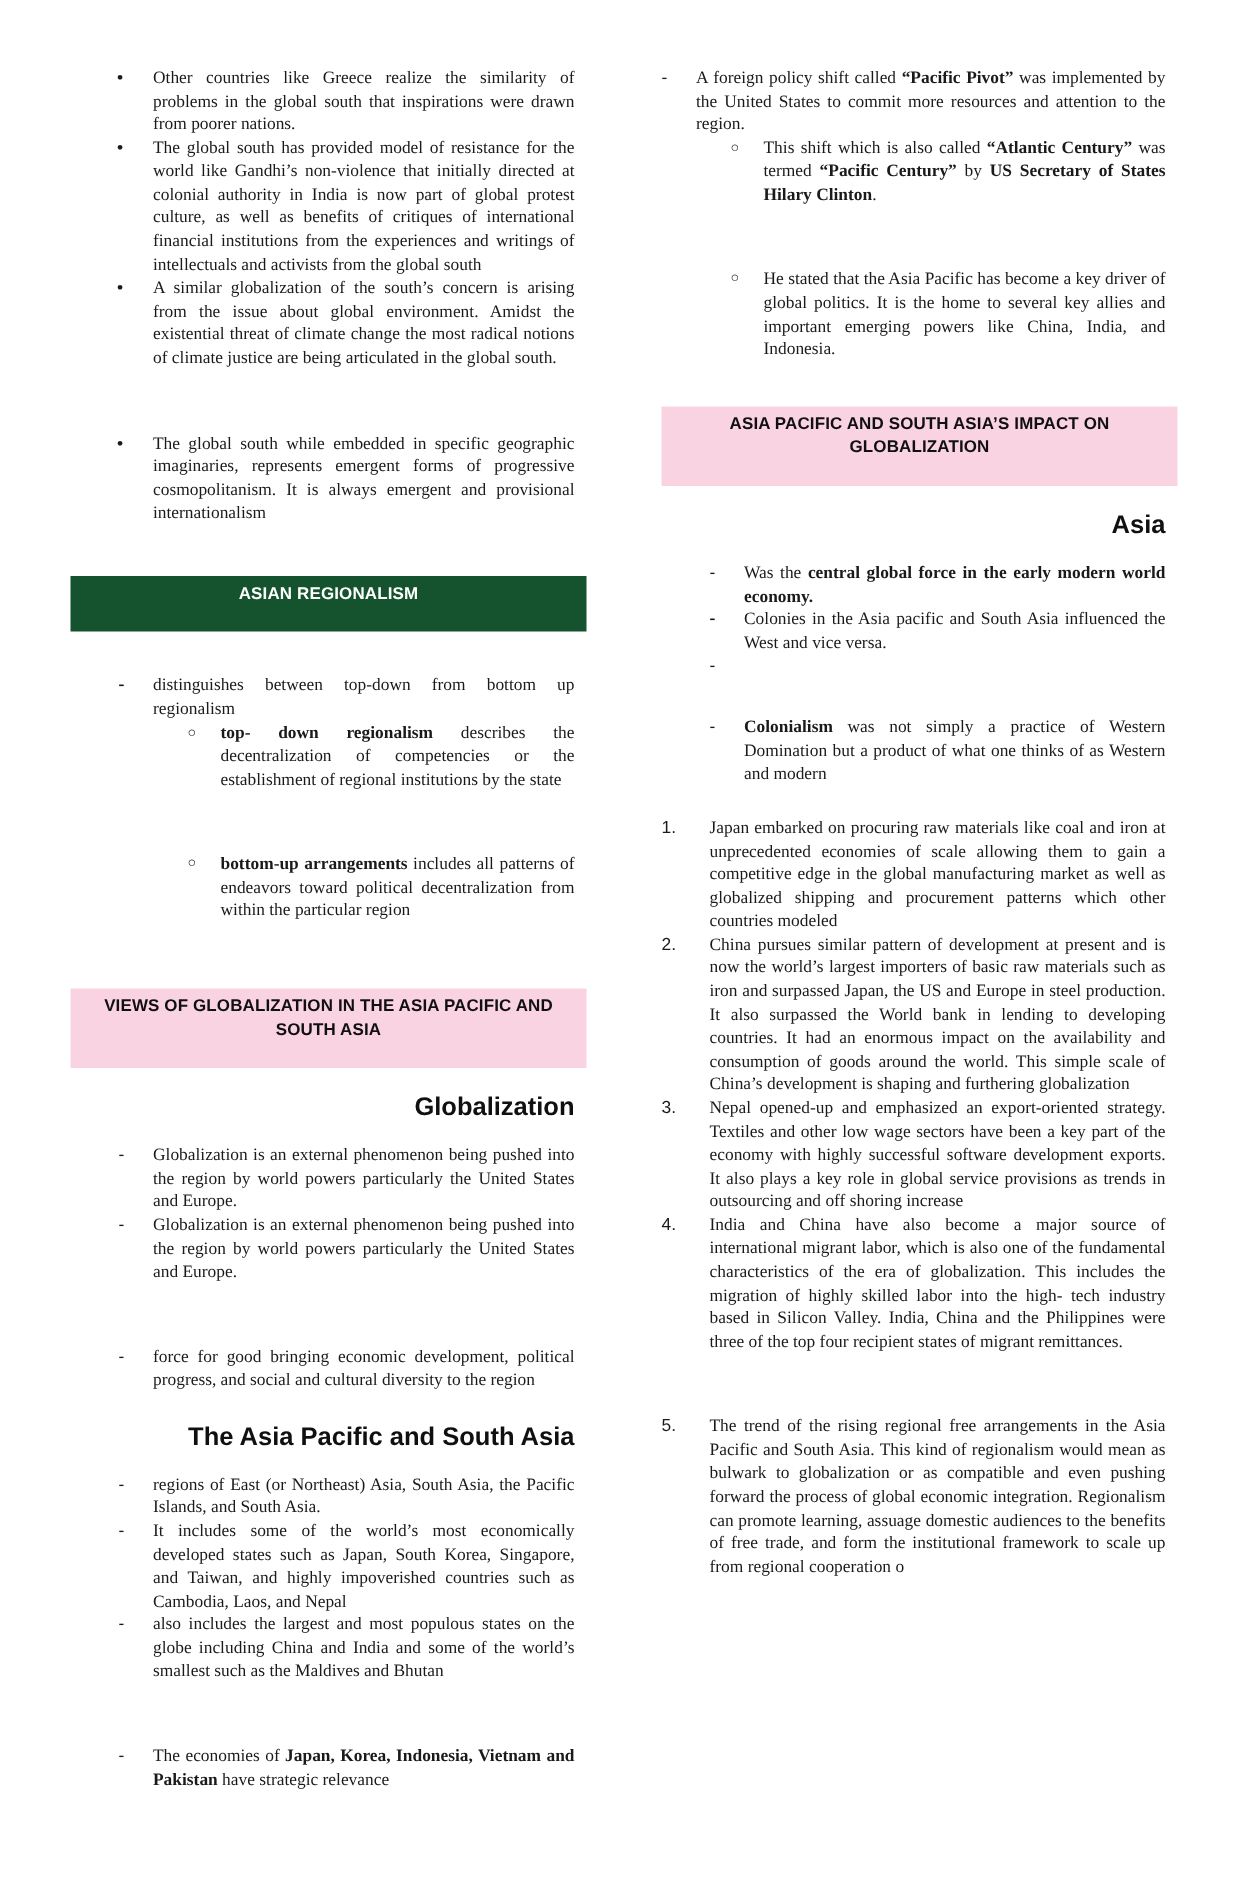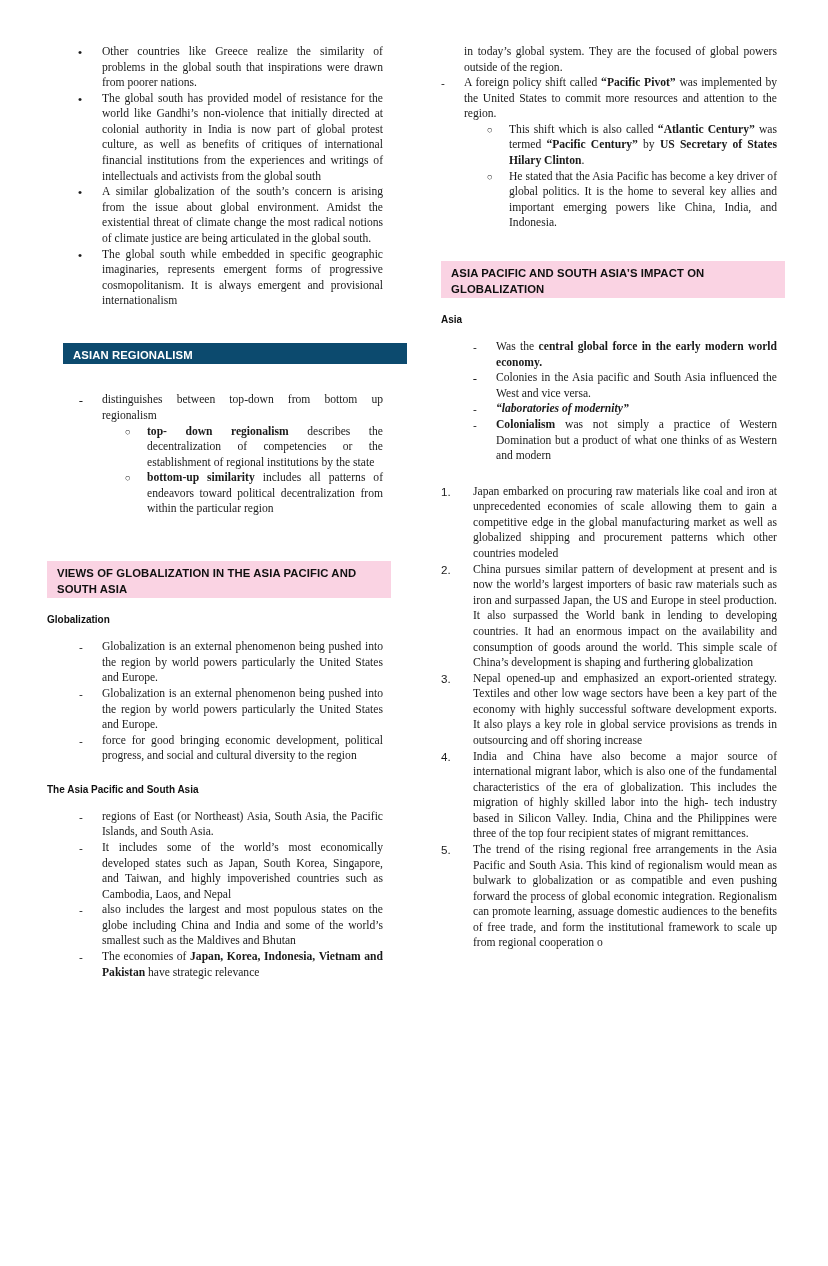--- a/index.html
+++ b/index.html
@@ -29,44 +29,44 @@
     box-sizing: border-box;
   }
   .col-left { padding-left: 7px; padding-right: 7px; }
   .col-right { margin-left: 44px; padding-left: 7px; padding-right: 7px; }
 
   
   .banner {
     font-weight: bold;
     font-size: 11.3px;
     letter-spacing: .1px;
-    text-align: left;
+    text-align: center;
     line-height: 1.38;
-    padding: 5px 10px 1px 10px;
+    padding: 5px 10px 17px 10px;
     box-sizing: border-box;
     width: 344px;
     margin: 0 0 0 0;
   }
   .banner-solid {
-    background: #0c4a6e;
+    background: #14532d;
     color: #ffffff;
-    margin-left: 16px;
   }
   .banner-light {
     background: #fad3e3;
     color: #101010;
   }
 
   
   .subhead {
     font-weight: bold;
-    font-size: 10px;
+    font-size: 17px;
     color: #101010;
     margin: 0;
     padding: 0;
+    text-align: right;
   }
 
   
   ul.lst, ol.lst {
     list-style: none;
     margin: 0;
     padding: 0;
   }
   .li {
     position: relative;
@@ -112,21 +112,21 @@
   .lvn { padding-left: 32px; }
   .lvn > .mk {
     position: absolute;
     left: 0px;
     top: 0;
     width: 26px;
     font-size: 11.6px;
     line-height: 1.345;
   }
   .li > .tx { display: block; font-family: Liberation Serif, serif; }
-  .li:last-child > .tx { text-align: justify; }
+  .li:last-child > .tx { text-align: justify; margin-top: 41px; }
 
   b, .b { font-weight: bold; }
   i, .i { font-style: italic; }
   .sp-14 { height: 14px; }
   .sp-16 { height: 16px; }
   .sp-20 { height: 20px; }
   .sp-30 { height: 30px; }
   .sp-34 { height: 34px; }
   .sp-44 { height: 44px; }
 </style>
@@ -170,21 +170,21 @@
       <li class="li lvd">
         <span class="mk">-</span>
         <span class="tx">distinguishes between top-down from bottom up regionalism</span>
       </li>
       <li class="li lv2">
         <span class="mk">○</span>
         <span class="tx"><b>top- down regionalism</b><span> describes the decentralization of competencies or the establishment of regional institutions by the state</span></span>
       </li>
       <li class="li lv2">
         <span class="mk">○</span>
-        <span class="tx"><b>bottom-up similarity</b><span> includes all patterns of endeavors toward political decentralization from within the particular region</span></span>
+        <span class="tx"><b>bottom-up arrangements</b><span> includes all patterns of endeavors toward political decentralization from within the particular region</span></span>
       </li>
     </ul>
 
     <div class="sp-44"></div>
 
     <div class="banner banner-light">VIEWS OF GLOBALIZATION IN THE ASIA PACIFIC AND SOUTH ASIA</div>
 
     <div class="sp-16"></div>
     <div class="subhead">Globalization</div>
     <div class="sp-14"></div>
@@ -224,23 +224,20 @@
       <li class="li lvd">
         <span class="mk">-</span>
         <span class="tx rich">The economies of <b>Japan, Korea, Indonesia, Vietnam and Pakistan</b> have strategic relevance</span>
       </li>
     </ul>
 
   </div>
 
   <div class="col col-right">
 
-    <div class="li lvd" style="padding-left:23px;">
-      <span class="tx">in today’s global system. They are the focused of global powers outside of the region.</span>
-    </div>
 
     <ul class="lst">
       <li class="li lvd" style="padding-left:23px;">
         <span class="mk" style="left:0px;">-</span>
         <span class="tx rich">A foreign policy shift called <b>“Pacific Pivot”</b> was implemented by the United States to commit more resources and attention to the region.</span>
       </li>
       <li class="li lv2" style="padding-left:68px;">
         <span class="mk" style="left:46px;">○</span>
         <span class="tx rich">This shift which is also called <b>“Atlantic Century”</b> was termed <b>“Pacific Century”</b> by <b>US Secretary of States Hilary Clinton</b>.</span>
       </li>
@@ -265,21 +262,20 @@
       </li>
       <li class="li lvd">
         <span class="mk">-</span>
       </li>
       <li class="li lvd">
         <span class="mk">-</span>
         <span class="tx rich">Colonies in the Asia pacific and South Asia influenced the West and vice versa.</span>
       </li>
       <li class="li lvd">
         <span class="mk">-</span>
-        <span class="tx rich"><b><i>“laboratories of modernity”</i></b></span>
       </li>
       <li class="li lvd">
         <span class="mk">-</span>
         <span class="tx rich"><b>Colonialism</b> was not simply a practice of Western Domination but a product of what one thinks of as Western and modern</span>
       </li>
     </ul>
 
     <div class="sp-20"></div>
 
     <ol class="lst">

